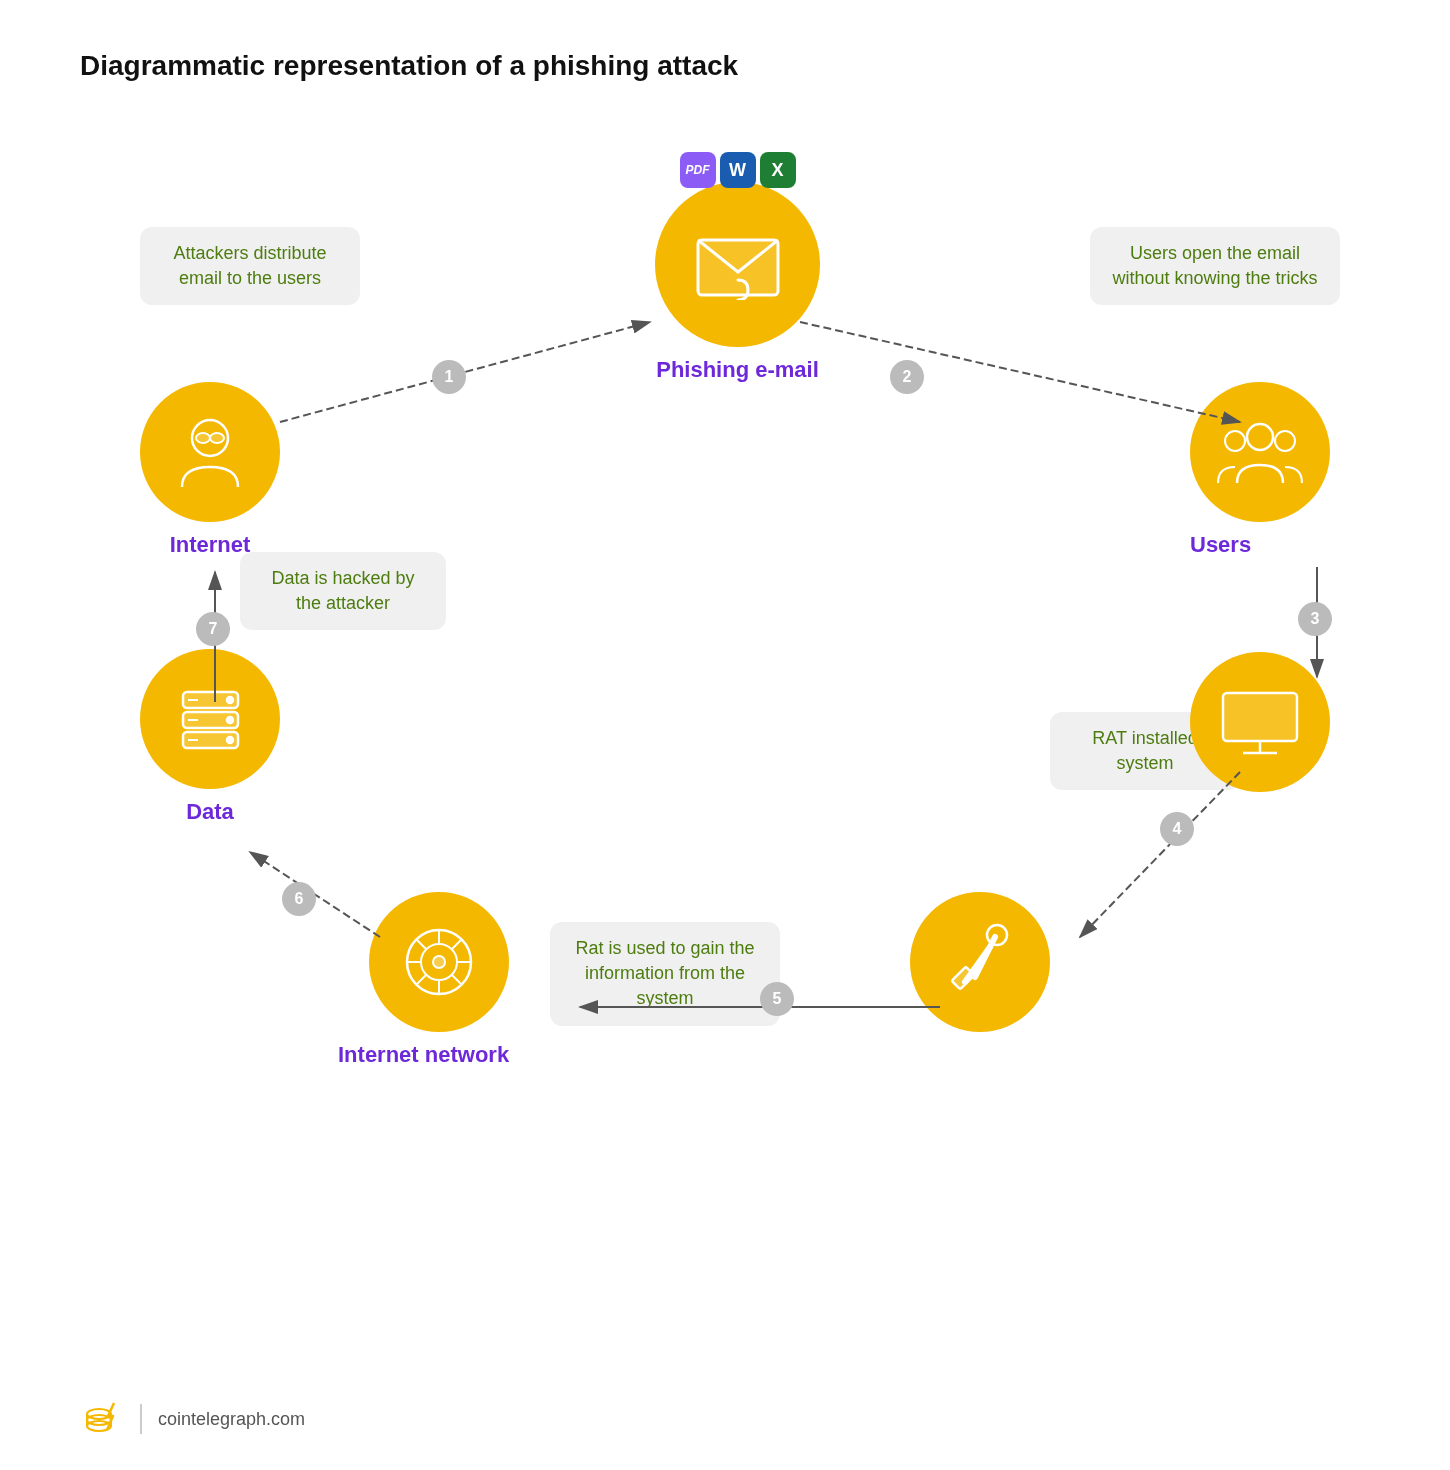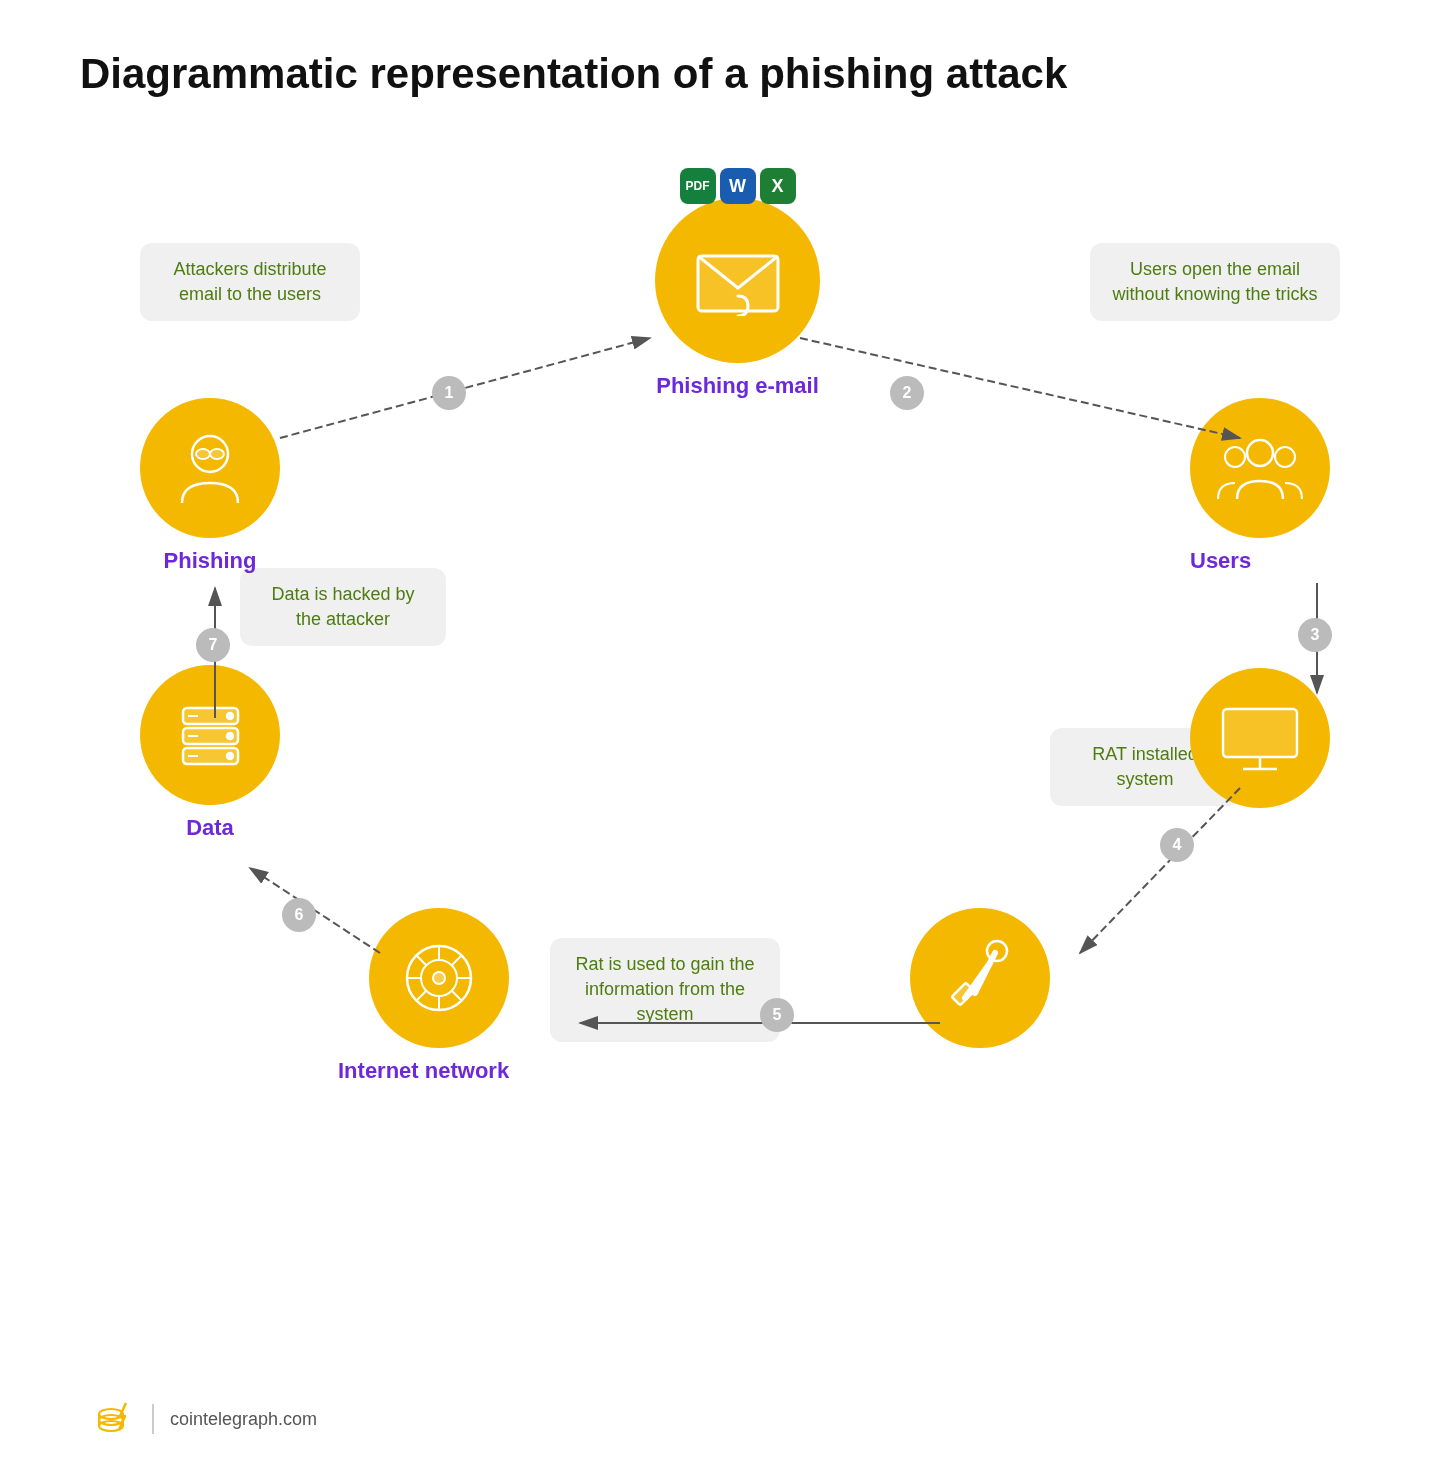--- a/index.html
+++ b/index.html
@@ -12,21 +12,21 @@
       overflow: hidden;
     }
     .page {
       width: 1450px;
       min-height: 1470px;
       background: #fff;
       position: relative;
       padding: 50px 80px;
     }
     h1 {
-      font-size: 42px;
+      font-size: 28px;
       font-weight: 800;
       color: #111;
       margin-bottom: 40px;
     }
     .diagram-area {
       position: relative;
       width: 100%;
       height: 1250px;
     }
     
@@ -111,28 +111,28 @@
       width: 36px;
       height: 36px;
       border-radius: 8px;
       display: flex;
       align-items: center;
       justify-content: center;
       font-size: 18px;
       font-weight: 900;
       color: white;
     }
-    .app-icon.pdf { background: #15803d; font-size: 12px; }
+    .app-icon.pdf { background: #8b5cf6; font-size: 12px; font-style: italic; }
     .app-icon.word { background: #1a5caf; }
     .app-icon.excel { background: #1e7e34; }
     
     .footer {
       position: absolute;
       bottom: 30px;
-      left: 96px;
+      left: 84px;
       display: flex;
       align-items: center;
       gap: 16px;
       color: #555;
       font-size: 18px;
     }
     .footer-logo {
       color: #F5B800;
       font-size: 28px;
     }
@@ -244,21 +244,21 @@
         <svg width="80" height="80" viewBox="0 0 80 80">
           <circle cx="40" cy="26" r="18" stroke="white" stroke-width="2.5" fill="none"></circle>
 
           <ellipse cx="33" cy="26" rx="7" ry="5" stroke="white" stroke-width="2" fill="rgba(255,255,255,0.2)"></ellipse>
           <ellipse cx="47" cy="26" rx="7" ry="5" stroke="white" stroke-width="2" fill="rgba(255,255,255,0.2)"></ellipse>
           <line x1="40" y1="26" x2="40" y2="26" stroke="white" stroke-width="2"></line>
 
           <path d="M12 75 Q12 55 40 55 Q68 55 68 75" stroke="white" stroke-width="2.5" fill="none"></path>
         </svg>
       </div>
-      <div class="node-label">Phishing</div>
+      <div class="node-label">Internet</div>
     </div>
 
     <div class="node" style="position:absolute; right:40px; top:260px; align-items:flex-start;">
       <div class="circle">
 
         <svg width="90" height="75" viewBox="0 0 90 75">
 
           <circle cx="45" cy="22" r="13" stroke="white" stroke-width="2.5" fill="none"></circle>
           <path d="M22 68 Q22 50 45 50 Q68 50 68 68" stroke="white" stroke-width="2.5" fill="none"></path>
 

